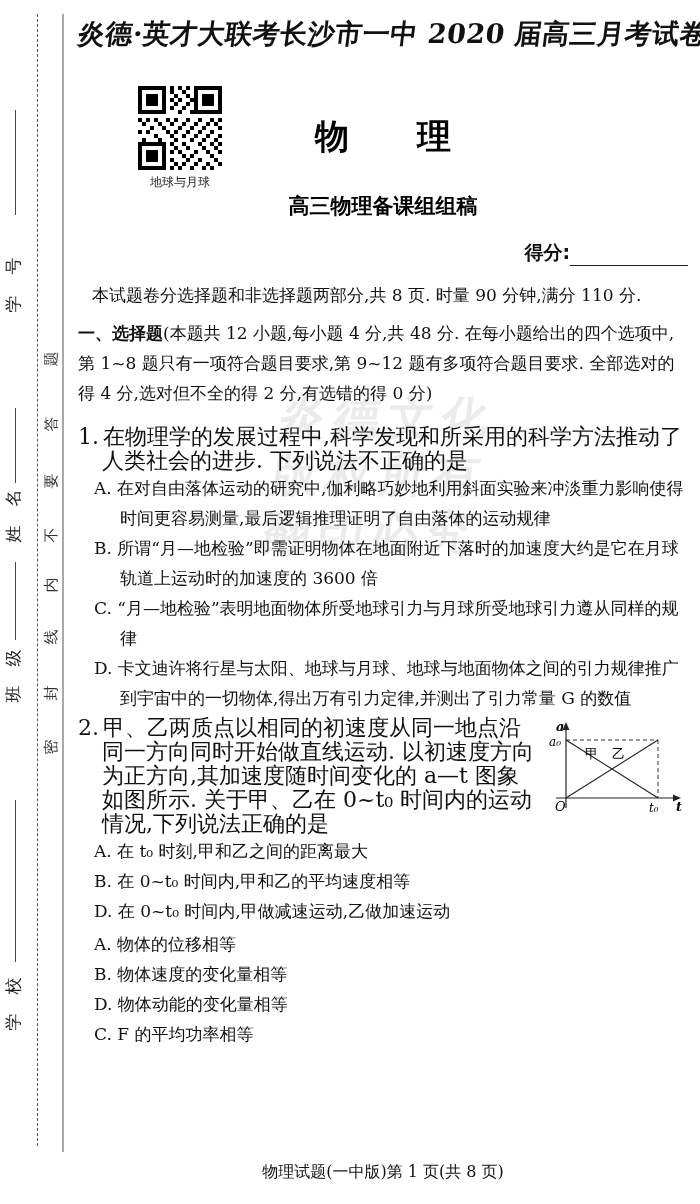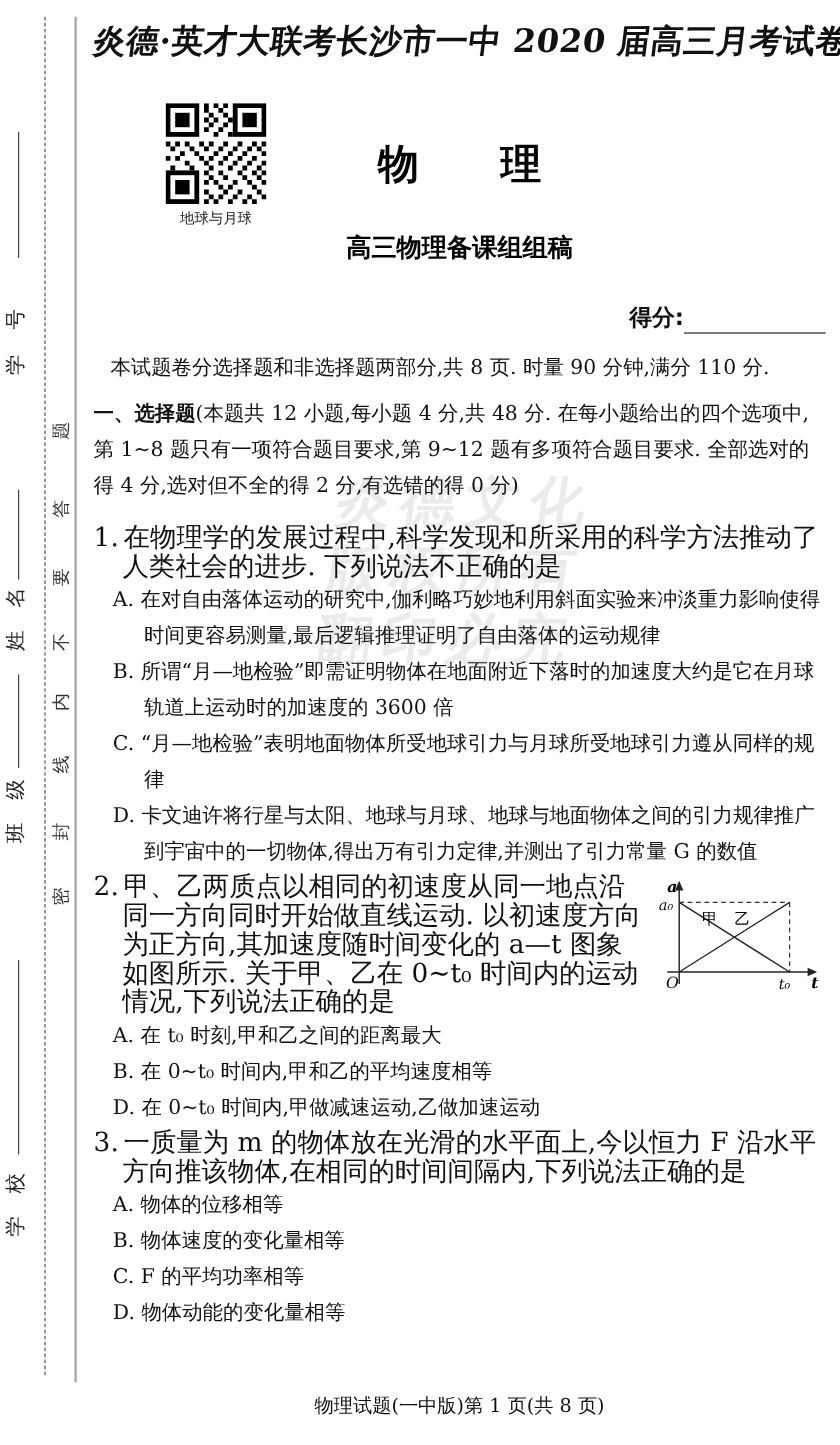--- a/index.html
+++ b/index.html
@@ -24,21 +24,21 @@
              transform:skewX(-7deg);white-space:nowrap;}
   .title-wrap{position:relative;height:186px;}
   .qr{position:absolute;left:60px;top:34px;width:84px;height:84px;}
   .qr-caption{position:absolute;left:52px;top:122px;width:100px;text-align:center;font-size:12px;color:#222;}
   .subject{position:absolute;left:0;right:0;top:62px;text-align:center;
            font-family:"DejaVu Sans","Liberation Sans",sans-serif;
            font-size:34px;font-weight:bold;color:#000;}
   .subtitle{position:absolute;left:0;right:0;top:140px;text-align:center;
             font-family:"DejaVu Sans","Liberation Sans",sans-serif;
             font-size:21px;font-weight:bold;color:#000;}
-  .score-row{display:flex;justify-content:flex-end;align-items:flex-end;margin-top:12px;height:28px;
+  .score-row{display:flex;justify-content:flex-end;align-items:flex-end;margin-top:0;height:28px;
              font-family:"DejaVu Sans","Liberation Sans",sans-serif;}
   .score-label{font-size:19px;font-weight:bold;}
   .score-line{display:inline-block;width:118px;border-bottom:1.5px solid #222;height:20px;}
   .intro{margin:14px 0 0 14px;font-size:17px;line-height:30px;}
   .sec-head{margin-top:8px;font-size:17px;line-height:30px;}
   .sec-head b{font-family:"DejaVu Sans","Liberation Sans",sans-serif;}
   .qblock{margin-top:3px;}
   .q{margin:0;font-size:22px;line-height:24px;padding-left:24px;text-indent:-24px;}
   .qnum{margin-right:4px;}
   .opt{margin:0 0 0 16px;font-size:17px;line-height:30px;padding-left:26px;text-indent:-26px;}
@@ -146,24 +146,23 @@
         </svg>
       </div>
       <p class="q"><span class="qnum">2.</span><span>甲、乙两质点以相同的初速度从同一地点沿同一方向同时开始做直线运动. 以初速度方向为正方向,其加速度随时间变化的 a—t 图象如图所示. 关于甲、乙在 0~t₀ 时间内的运动情况,下列说法正确的是</span></p>
       <p class="opt">A. 在 t₀ 时刻,甲和乙之间的距离最大</p>
       <p class="opt">B. 在 0~t₀ 时间内,甲和乙的平均速度相等</p>
       <p class="opt">D. 在 0~t₀ 时间内,甲做减速运动,乙做加速运动</p>
       <div class="clear"></div>
     </div>
 
     <div class="qblock">
-      <p class="q"><span class="qnum">3.</span><span>一质量为 m 的物体放在光滑的水平面上,今以恒力 F 沿水平方向推该物体,在相同的时间间隔内,下列说法正确的是</span></p>
       <p class="opt">A. 物体的位移相等</p>
       <p class="opt">B. 物体速度的变化量相等</p>
+      <p class="opt">D. 物体动能的变化量相等</p>
       <p class="opt">C. F 的平均功率相等</p>
-      <p class="opt">D. 物体动能的变化量相等</p>
     </div>
 
   </div>
 
   <div class="footer">物理试题(一中版)第 1 页(共 8 页)</div>
 
 </div>
 
 </body></html>

